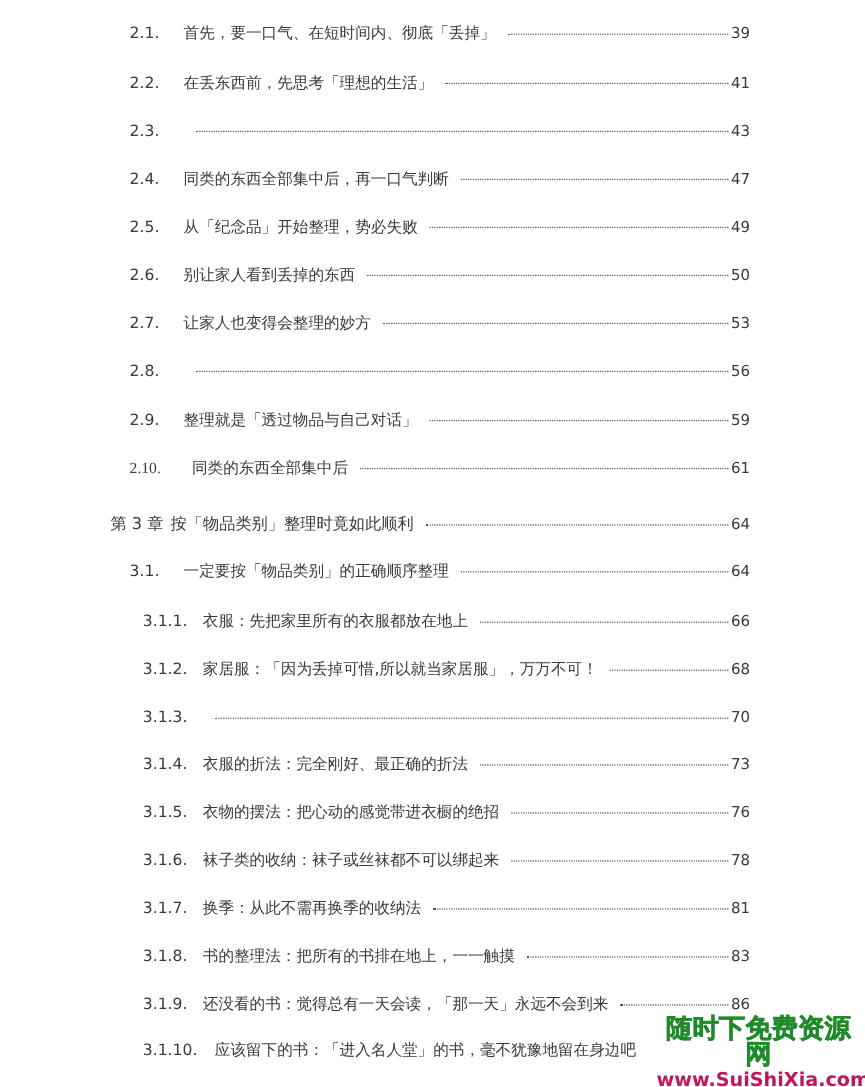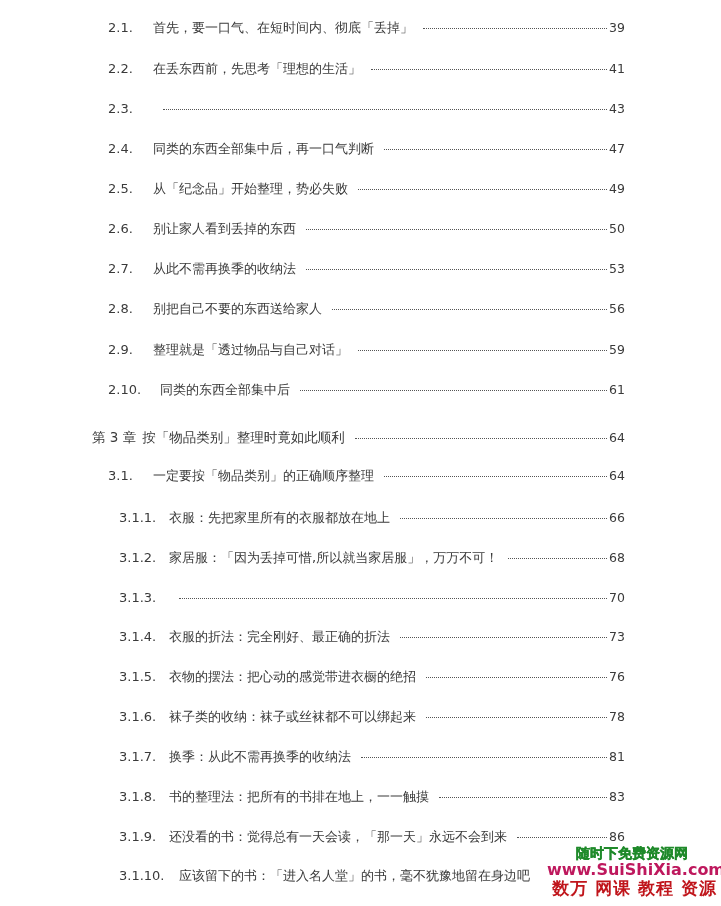--- a/index.html
+++ b/index.html
@@ -45,41 +45,41 @@
       position: relative;
       top: -3px;
       min-width: 10px;
     }
     .toc-page {
       flex: 0 0 auto;
       font-size: 12.5px;
     }
     .lvl2 { left: 108px; }
     .lvl2 .toc-num { width: 45px; }
-    .lvl2.wide .toc-num { width: 52px; }
+    .lvl2.wide .toc-num { width: 52px; font-family: Liberation Serif, serif; }
     .lvl3 { left: 119px; }
     .lvl3 .toc-num { width: 50px; }
     .lvl3.wide .toc-num { width: 60px; }
     .lvl1 { left: 92px; font-size: 13.5px; }
     .lvl1 .toc-num { width: auto; margin-right: 6px; }
 
     .watermark {
       position: absolute;
       right: 4px;
       top: 846px;
       width: 170px;
       text-align: center;
       line-height: 1;
       background: rgba(255,255,255,0.85);
       font-family: "DejaVu Serif", "Liberation Serif", serif;
     }
     .wm-line1 {
       color: #1f8a2a;
       font-weight: bold;
-      font-size: 14px;
+      font-size: 22px;
       letter-spacing: 0px;
       -webkit-text-stroke: 0.4px #1f8a2a;
     }
     .wm-line2 {
       color: #be185d;
       font-weight: bold;
       font-size: 16px;
       font-family: "DejaVu Sans", "Liberation Sans", sans-serif;
       margin-top: 2px;
     }
@@ -133,28 +133,27 @@
 
   <div class="toc-row lvl2" style="top:220px">
     <span class="toc-num">2.6.</span>
     <span class="toc-title">别让家人看到丢掉的东西</span>
     <span class="toc-dots"></span>
     <span class="toc-page">50</span>
   </div>
 
   <div class="toc-row lvl2" style="top:260px">
     <span class="toc-num">2.7.</span>
-    <span class="toc-title">从此不需再换季的收纳法</span>
+    <span class="toc-title">让家人也变得会整理的妙方</span>
     <span class="toc-dots"></span>
     <span class="toc-page">53</span>
   </div>
 
   <div class="toc-row lvl2" style="top:300px">
     <span class="toc-num">2.8.</span>
-    <span class="toc-title">别把自己不要的东西送给家人</span>
     <span class="toc-dots"></span>
     <span class="toc-page">56</span>
   </div>
 
   <div class="toc-row lvl2" style="top:341px">
     <span class="toc-num">2.9.</span>
     <span class="toc-title">整理就是「透过物品与自己对话」</span>
     <span class="toc-dots"></span>
     <span class="toc-page">59</span>
   </div>

